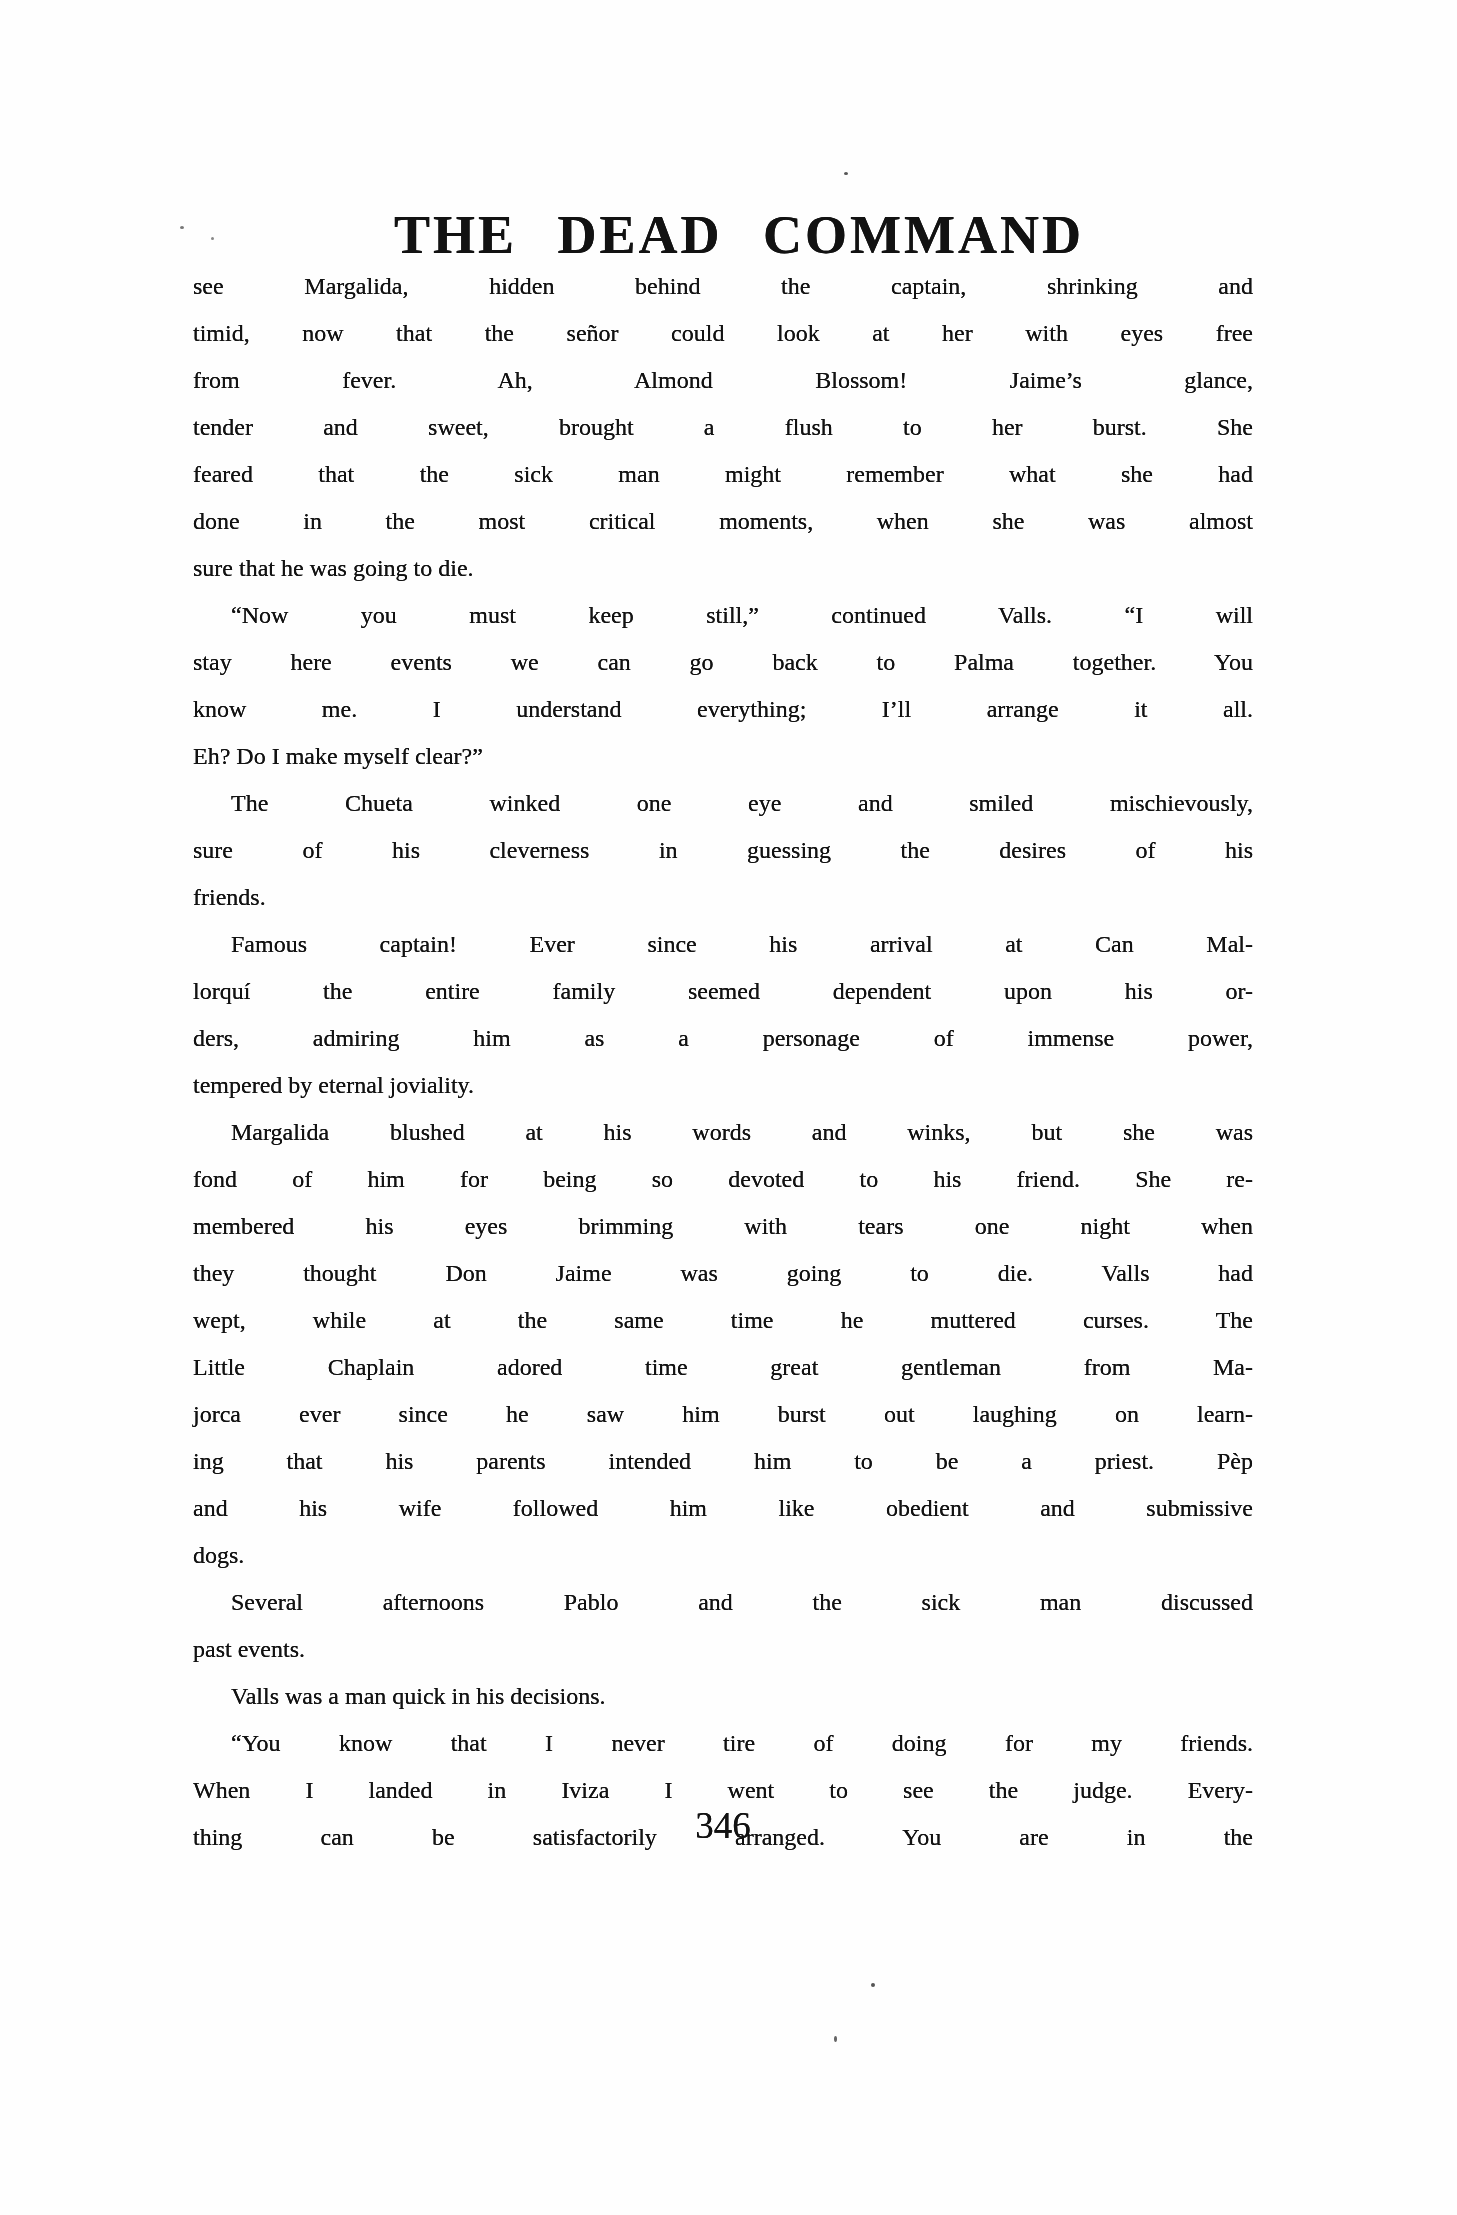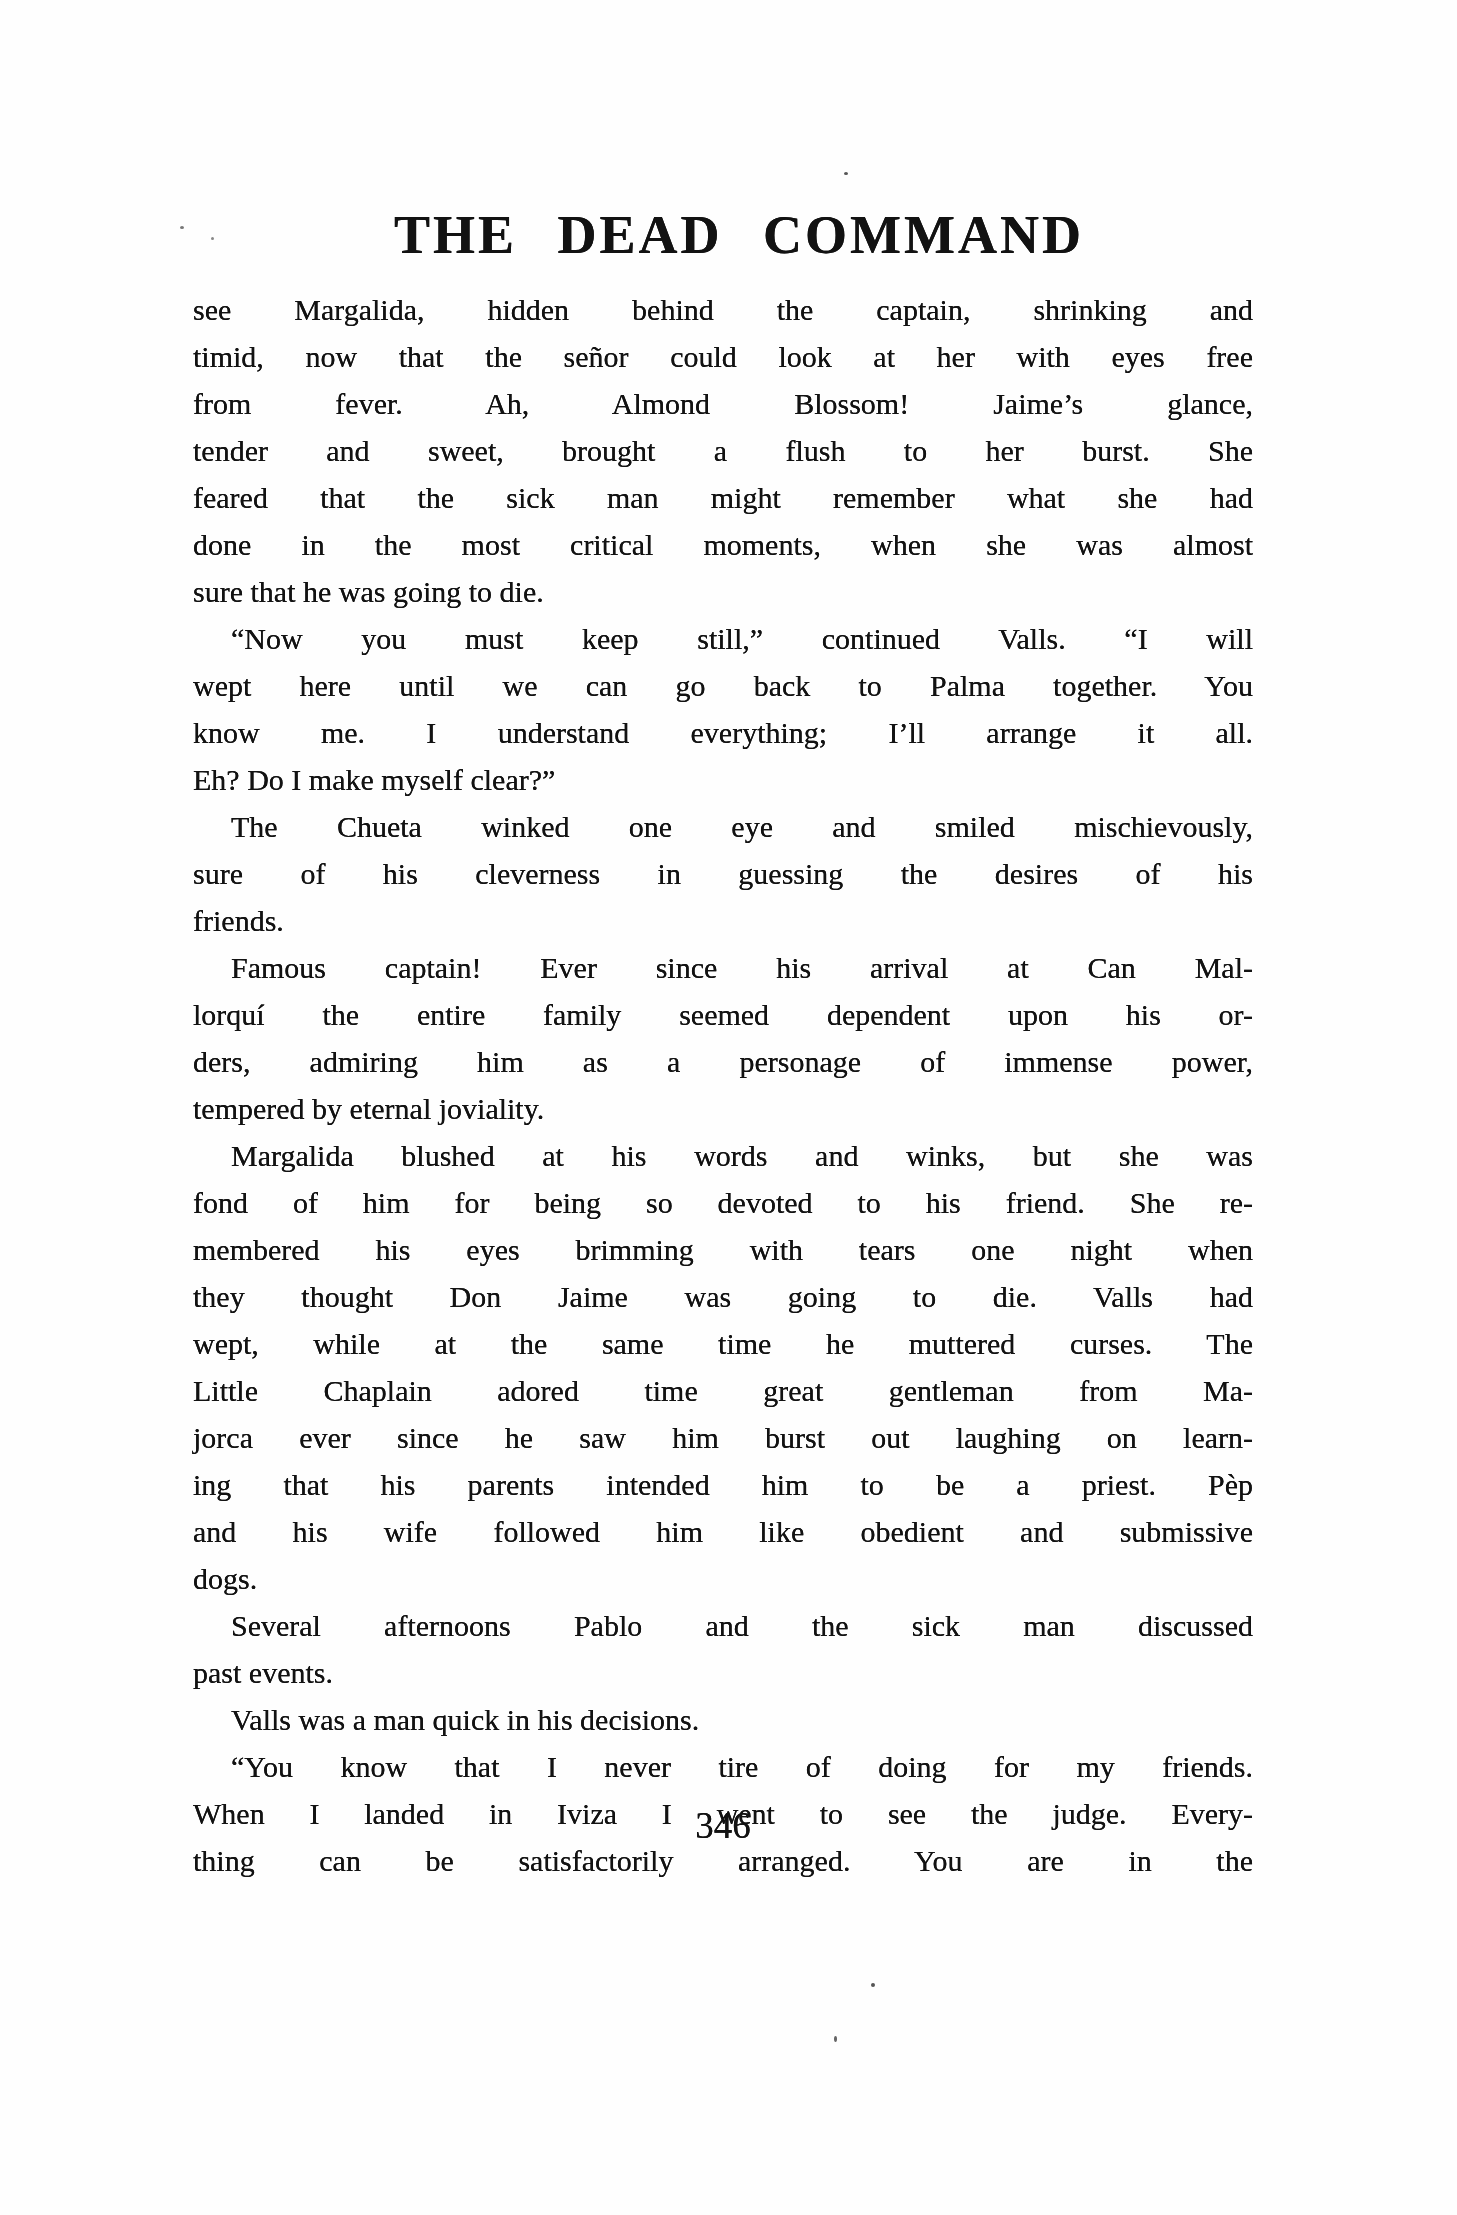--- a/index.html
+++ b/index.html
@@ -25,24 +25,24 @@
     text-align: center;
     font-size: 54px;
     font-weight: bold;
     letter-spacing: 3px;
     word-spacing: 24px;
     white-space: nowrap;
     text-shadow: 0 0 0.6px currentColor;
   }
   .body-text {
     position: absolute;
-    top: 286px;
+    top: 263px;
     left: 193px;
     width: 1060px;
-    font-size: 30px;
+    font-size: 24px;
     line-height: 47px;
     text-shadow: 0 0 0.5px currentColor;
   }
   .para { margin: 0; }
   .line {
     height: 47px;
     text-align: justify;
     text-align-last: justify;
   }
   .line.last { text-align-last: left; }
@@ -80,21 +80,21 @@
         <div class="line">see Margalida, hidden behind the captain, shrinking and</div>
         <div class="line">timid, now that the señor could look at her with eyes free</div>
         <div class="line">from fever. Ah, Almond Blossom! Jaime’s glance,</div>
         <div class="line">tender and sweet, brought a flush to her burst. She</div>
         <div class="line">feared that the sick man might remember what she had</div>
         <div class="line">done in the most critical moments, when she was almost</div>
         <div class="line last">sure that he was going to die.</div>
       </div>
       <div class="para">
         <div class="line indent">“Now you must keep still,” continued Valls. “I will</div>
-        <div class="line">wept here until we can go back to Palma together. You</div>
+        <div class="line">stay here events we can go back to Palma together. You</div>
         <div class="line">know me. I understand everything; I’ll arrange it all.</div>
         <div class="line last">Eh? Do I make myself clear?”</div>
       </div>
       <div class="para">
         <div class="line indent">The Chueta winked one eye and smiled mischievously,</div>
         <div class="line">sure of his cleverness in guessing the desires of his</div>
         <div class="line last">friends.</div>
       </div>
       <div class="para">
         <div class="line indent">Famous captain! Ever since his arrival at Can Mal-</div>

